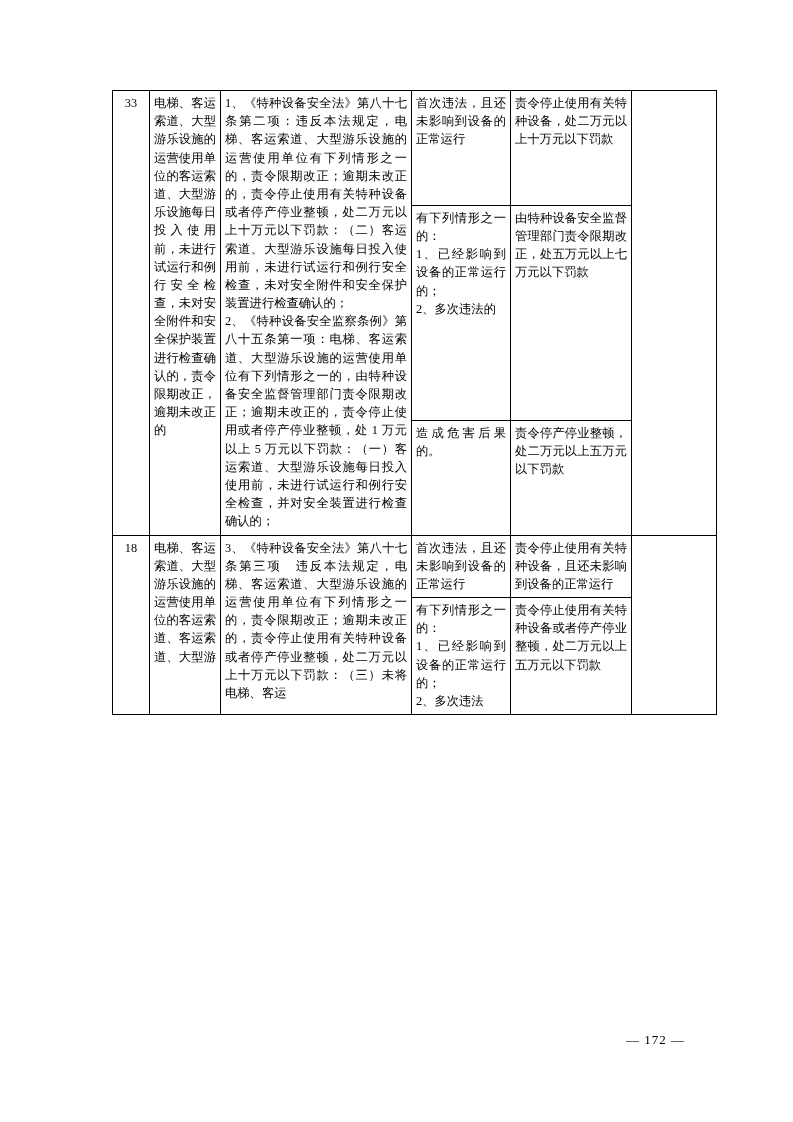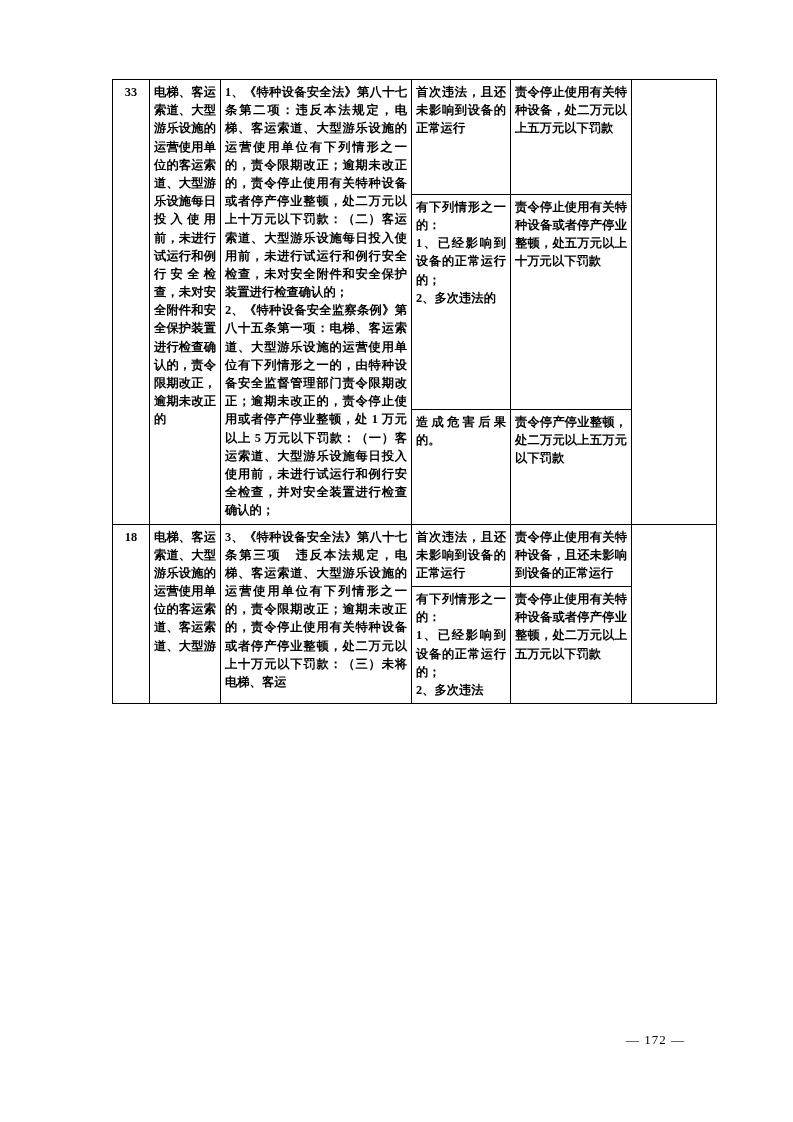--- a/index.html
+++ b/index.html
@@ -17,25 +17,24 @@
   .page {
     position: absolute;
     left: 0; top: 0;
     width: 793px;
     height: 1122px;
     overflow: hidden;
   }
   table.doc-table {
     position: absolute;
     left: 112px;
-    top: 79px;
+    top: 90px;
     width: 570px;
     border-collapse: collapse;
     table-layout: fixed;
-    font-weight: bold;
   }
   table.doc-table td {
     border: 1px solid #000000;
     vertical-align: top;
     padding: 3px 4px 4px 4px;
     font-size: 12.3px;
     line-height: 1.48;
     font-family: "Liberation Serif", "DejaVu Serif", serif;
   }
   td.col-num {
@@ -100,34 +99,34 @@
             <span class="cell-text">电梯、客运索道、大型游乐设施的运营使用单位的客运索道、大型游乐设施每日投入使用前，未进行试运行和例行安全检查，未对安全附件和安全保护装置进行检查确认的，责令限期改正，逾期未改正的</span>
           </td>
         <td class="col-basis" rowspan="3">
             <span class="cell-text">1、《特种设备安全法》第八十七条第二项：违反本法规定，电梯、客运索道、大型游乐设施的运营使用单位有下列情形之一的，责令限期改正；逾期未改正的，责令停止使用有关特种设备或者停产停业整顿，处二万元以上十万元以下罚款：（二）客运索道、大型游乐设施每日投入使用前，未进行试运行和例行安全检查，未对安全附件和安全保护装置进行检查确认的；
 2、《特种设备安全监察条例》第八十五条第一项：电梯、客运索道、大型游乐设施的运营使用单位有下列情形之一的，由特种设备安全监督管理部门责令限期改正；逾期未改正的，责令停止使用或者停产停业整顿，处 1 万元以上 5 万元以下罚款：（一）客运索道、大型游乐设施每日投入使用前，未进行试运行和例行安全检查，并对安全装置进行检查确认的；</span>
           </td>
         <td class="col-cond">
             <span class="cell-text">首次违法，且还未影响到设备的正常运行</span>
           </td>
         <td class="col-penalty">
-            <span class="cell-text">责令停止使用有关特种设备，处二万元以上五万元以下罚款</span>
+            <span class="cell-text">责令停止使用有关特种设备，处二万元以上十万元以下罚款</span>
           </td>
         <td class="col-last" rowspan="3">
             <span class="cell-text"></span>
           </td>
       </tr>
       <tr>
         <td class="col-cond">
             <span class="cell-text">有下列情形之一的：
 1、已经影响到设备的正常运行的；
 2、多次违法的</span>
           </td>
         <td class="col-penalty">
-            <span class="cell-text">责令停止使用有关特种设备或者停产停业整顿，处五万元以上十万元以下罚款</span>
+            <span class="cell-text">由特种设备安全监督管理部门责令限期改正，处五万元以上七万元以下罚款</span>
           </td>
       </tr>
       <tr>
         <td class="col-cond">
             <span class="cell-text">造成危害后果的。</span>
           </td>
         <td class="col-penalty">
             <span class="cell-text">责令停产停业整顿，处二万元以上五万元以下罚款</span>
           </td>
       </tr>

